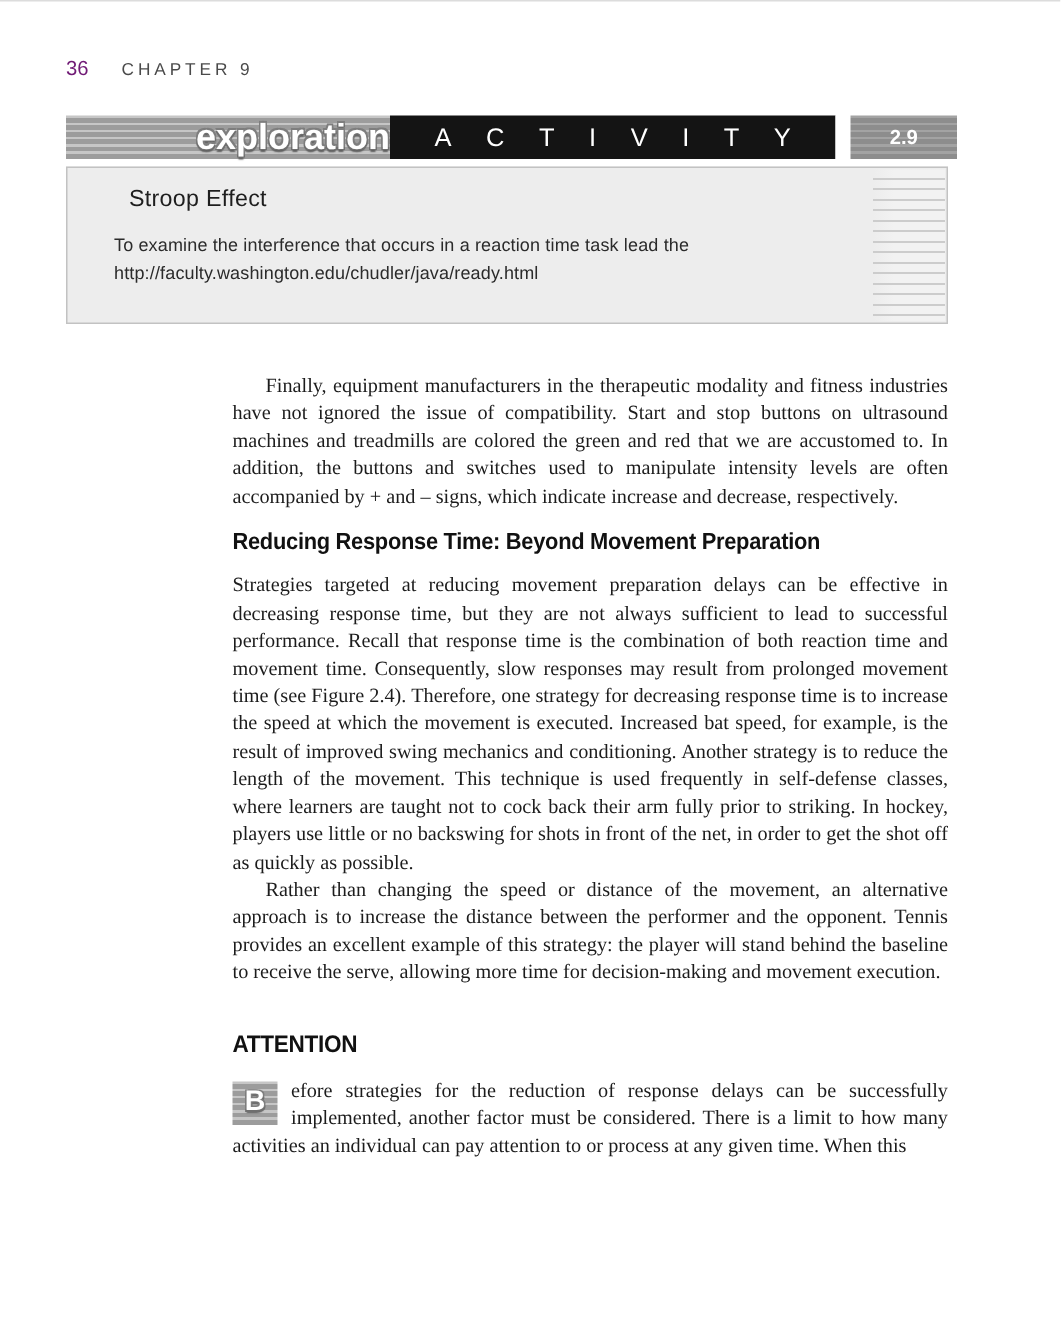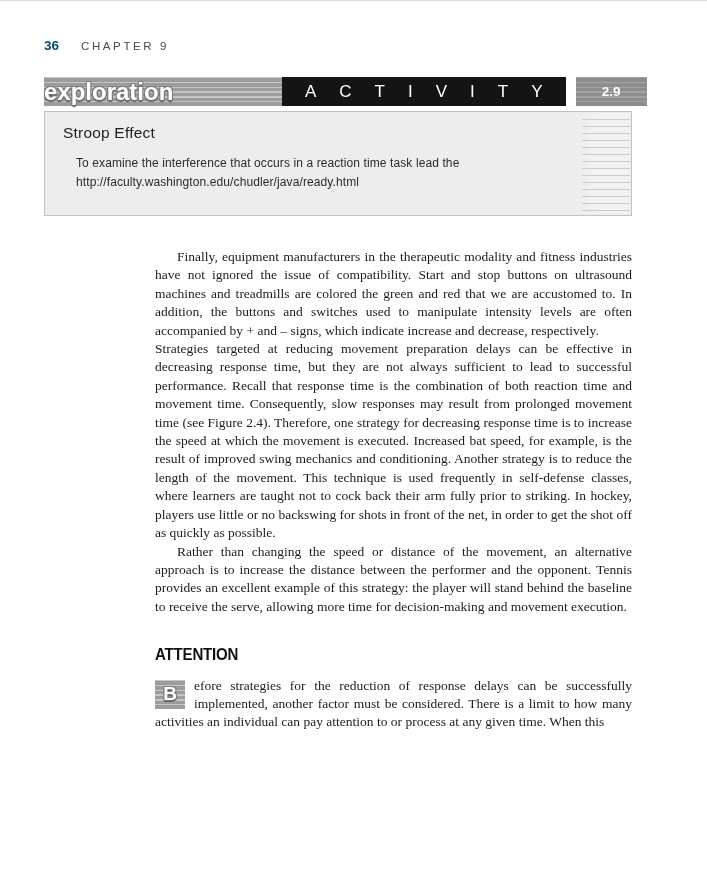--- a/index.html
+++ b/index.html
@@ -18,32 +18,32 @@
     border-top:1px solid #dcdcdc;
     overflow:hidden;
     font-family:"Liberation Sans", sans-serif;
   }
 
   
   .runhead{
     position:absolute;top:37px;left:44px;
     display:flex;align-items:baseline;gap:22px;
   }
-  .folio{font-size:13.5px;font-weight:700;color:#0c4a6e;}
+  .folio{font-size:13.5px;font-weight:400;color:#701a75;}
   .chapter{font-size:11.5px;letter-spacing:2.6px;color:#4a4a4a;}
 
   
   .banner{
     position:absolute;top:76px;left:44px;width:594px;height:29px;
     display:flex;align-items:stretch;
   }
   .brand-box{
-    width:238px;height:29px;flex:0 0 auto;
+    width:216px;height:29px;flex:0 0 auto;
     background:repeating-linear-gradient(to bottom,#c6c6c6 0 1.5px,#9c9c9c 1.5px 4.8px);
-    display:flex;align-items:center;justify-content:flex-start;
+    display:flex;align-items:center;justify-content:flex-end;
   }
   .brand-text{
     font-size:24px;font-weight:800;letter-spacing:0px;color:#ffffff;
     line-height:1;
     text-shadow:
       -1px -1px 0 #7e7e7e, 1px -1px 0 #7e7e7e,
       -1px  1px 0 #6f6f6f, 1px  1px 0 #6f6f6f,
       0 2px 1px #5f5f5f;
   }
   .activity-box{
@@ -71,21 +71,21 @@
     background:var(--box-bg,#ededed);
     border:1px solid var(--box-border,#c2c2c2);
   }
   .stroop-stripes{
     position:absolute;top:1px;right:1px;bottom:1px;width:48px;
     background:
       repeating-linear-gradient(to bottom,rgba(255,255,255,0) 0 5.5px,#cccccc 5.5px 7px),
       linear-gradient(to right,rgba(241,241,241,0),#f2f2f2 30%);
   }
   .stroop-title{
-    position:absolute;top:12px;left:18px;
+    position:absolute;top:12px;left:41px;
     font-size:15.5px;color:#1e1e1e;letter-spacing:0.2px;
   }
   .stroop-body{
     position:absolute;top:42px;left:31px;width:470px;
     font-size:12px;line-height:19.3px;color:#2b2b2b;letter-spacing:0.1px;
   }
 
   
   .textcol{
     position:absolute;top:247px;left:155px;width:477px;
@@ -148,20 +148,21 @@
       <div>To examine the interference that occurs in a reaction time task lead the</div>
       <div>http://faculty.washington.edu/chudler/java/ready.html</div>
     </div>
   </div>
 
   <div class="textcol">
 
 
     <p class="para indent">Finally, equipment manufacturers in the therapeutic modality and fitness industries have not ignored the issue of compatibility. Start and stop buttons on ultrasound machines and treadmills are colored the green and red that we are accustomed to. In addition, the buttons and switches used to manipulate intensity levels are often accompanied by + and – signs, which indicate increase and decrease, respectively.</p>
 
+    <h2 class="sec-heading"><span class="squeeze">Reducing Response Time: Beyond Movement Preparation</span></h2>
 
     <p class="para">Strategies targeted at reducing movement preparation delays can be effective in decreasing response time, but they are not always sufficient to lead to successful performance. Recall that response time is the combination of both reaction time and movement time. Consequently, slow responses may result from prolonged movement time (see Figure 2.4). Therefore, one strategy for decreasing response time is to increase the speed at which the movement is executed. Increased bat speed, for example, is the result of improved swing mechanics and conditioning. Another strategy is to reduce the length of the movement. This technique is used frequently in self-defense classes, where learners are taught not to cock back their arm fully prior to striking. In hockey, players use little or no backswing for shots in front of the net, in order to get the shot off as quickly as possible.</p>
 
     <p class="para indent">Rather than changing the speed or distance of the movement, an alternative approach is to increase the distance between the performer and the opponent. Tennis provides an excellent example of this strategy: the player will stand behind the baseline to receive the serve, allowing more time for decision-making and movement execution.</p>
 
     <h2 class="sec-heading major"><span class="squeeze">ATTENTION</span></h2>
 
     <p class="para">
       <span class="dropcap-box">B</span><span>efore strategies for the reduction of response delays can be successfully implemented, another factor must be considered. There is a limit to how many activities an individual can pay attention to or process at any given time. When this</span>
     </p>

